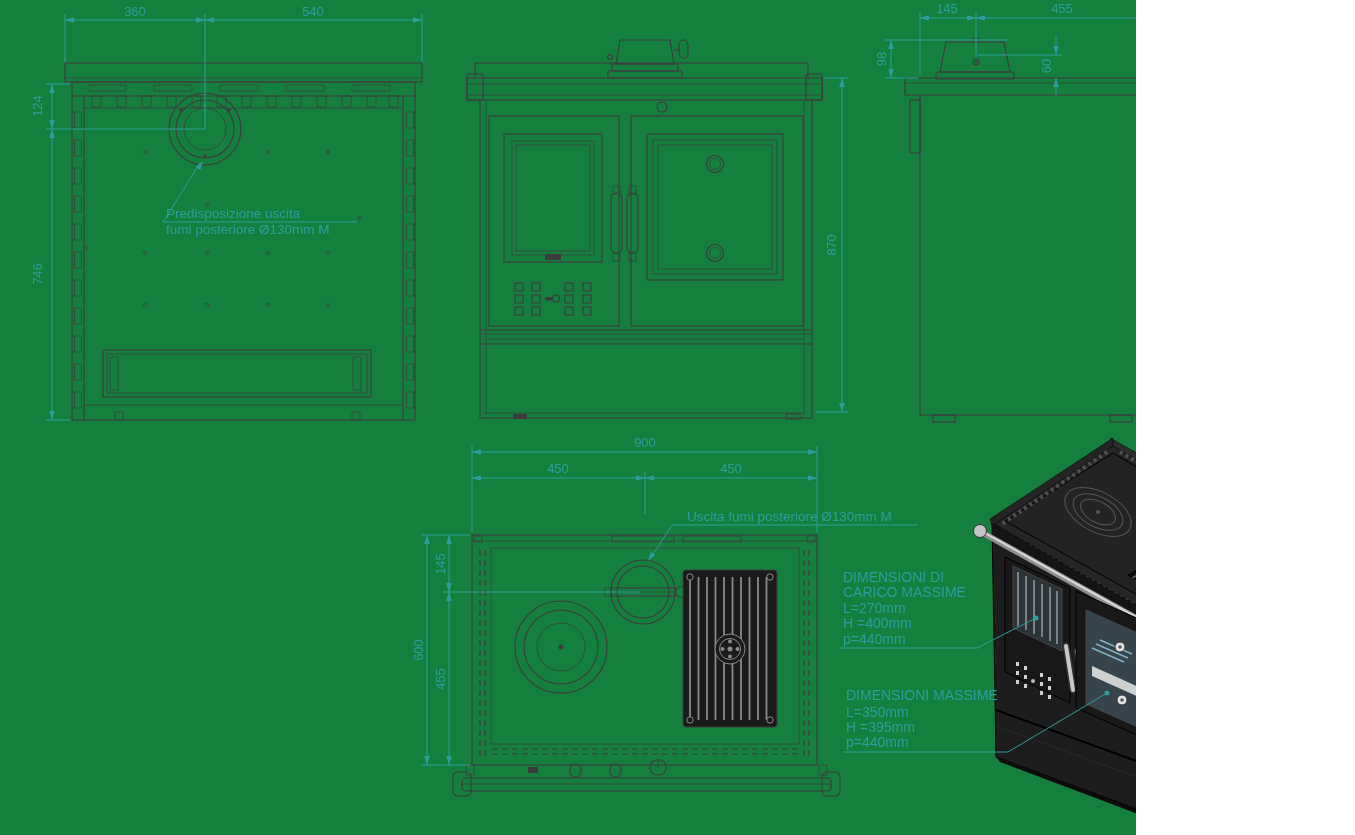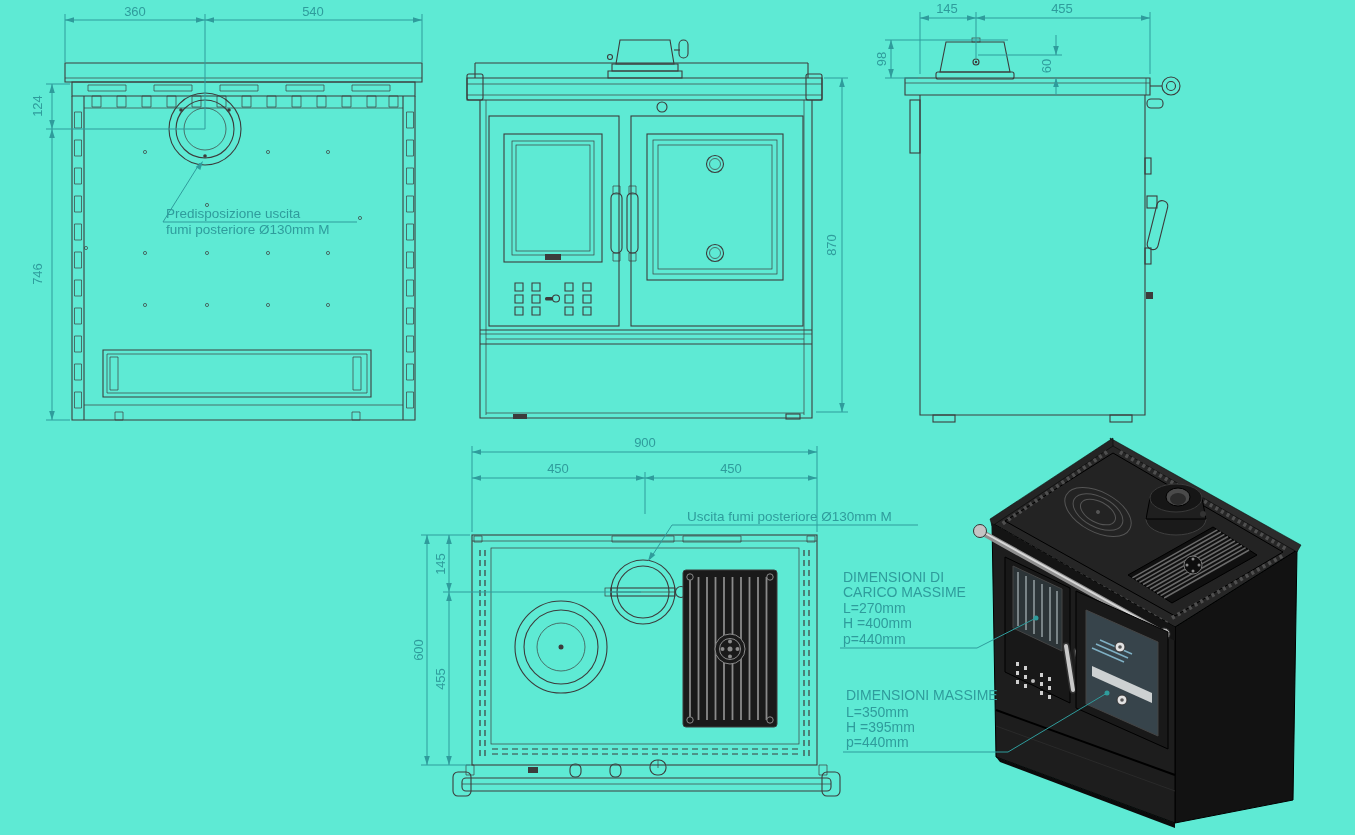--- a/index.html
+++ b/index.html
@@ -1,17 +1,17 @@
 <!DOCTYPE html>
 <html style="--teal: #2F9C9C; --ink: #3C3C3C;"><head>
 <meta charset="utf-8">
 <style>
   :root { --teal:#2F9C9C; --ink:#3C3C3C; }
   html,body { margin:0; padding:0; background:#ffffff; }
-  .stage { position:relative; width:1355px; height:835px; background:#5eead4; overflow:hidden;
+  .stage { position:relative; width:1136px; height:835px; background:#15803d; overflow:hidden;
            font-family:"Liberation Sans", sans-serif; }
   svg text { user-select:none; }
   .ink   { stroke:var(--ink); fill:none; stroke-width:1.1; }
   .inkthin { stroke:var(--ink); fill:none; stroke-width:0.7; }
   .inkf  { fill:var(--ink); stroke:none; }
   .dim   { stroke:var(--teal); fill:none; stroke-width:1; }
   .dimf  { fill:var(--teal); stroke:none; }
   .dimt  { fill:var(--teal); font-size:13px; font-family:"Liberation Sans",sans-serif; }
   .note  { fill:var(--teal); font-size:13.5px; font-family:"Liberation Sans",sans-serif; }
   .ann   { fill:var(--teal); font-size:14px; font-family:"Liberation Sans",sans-serif; }

